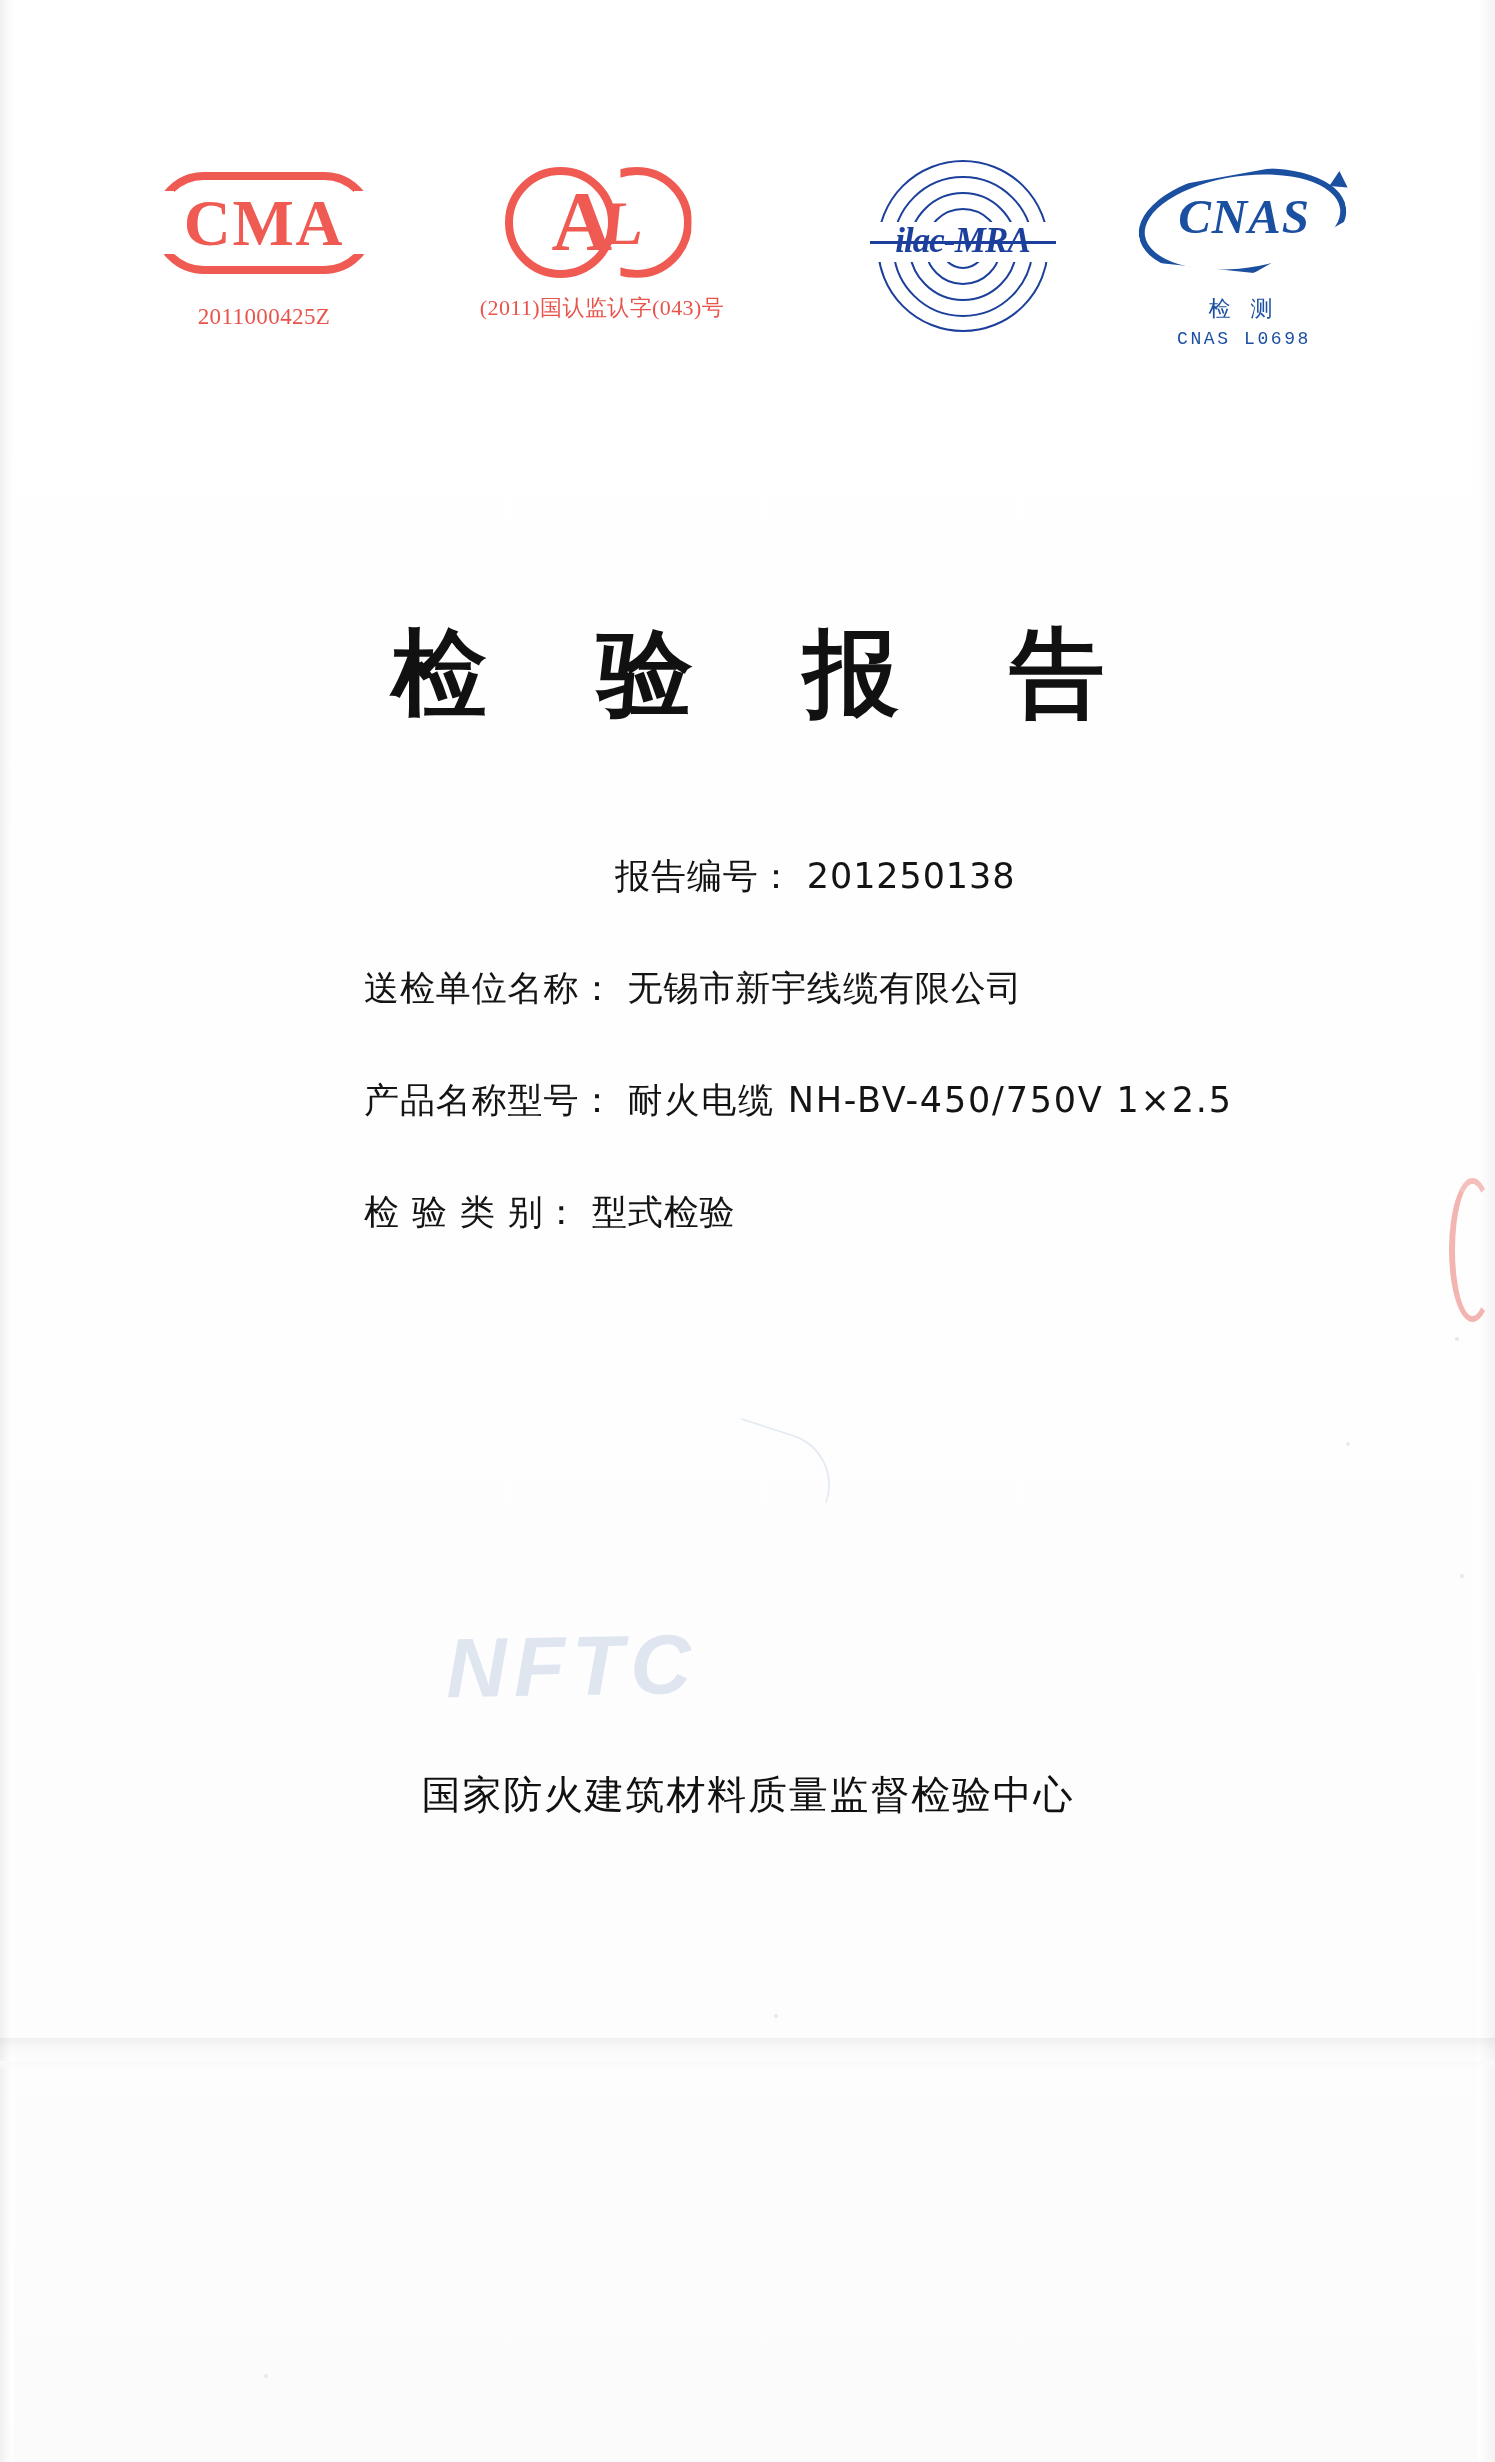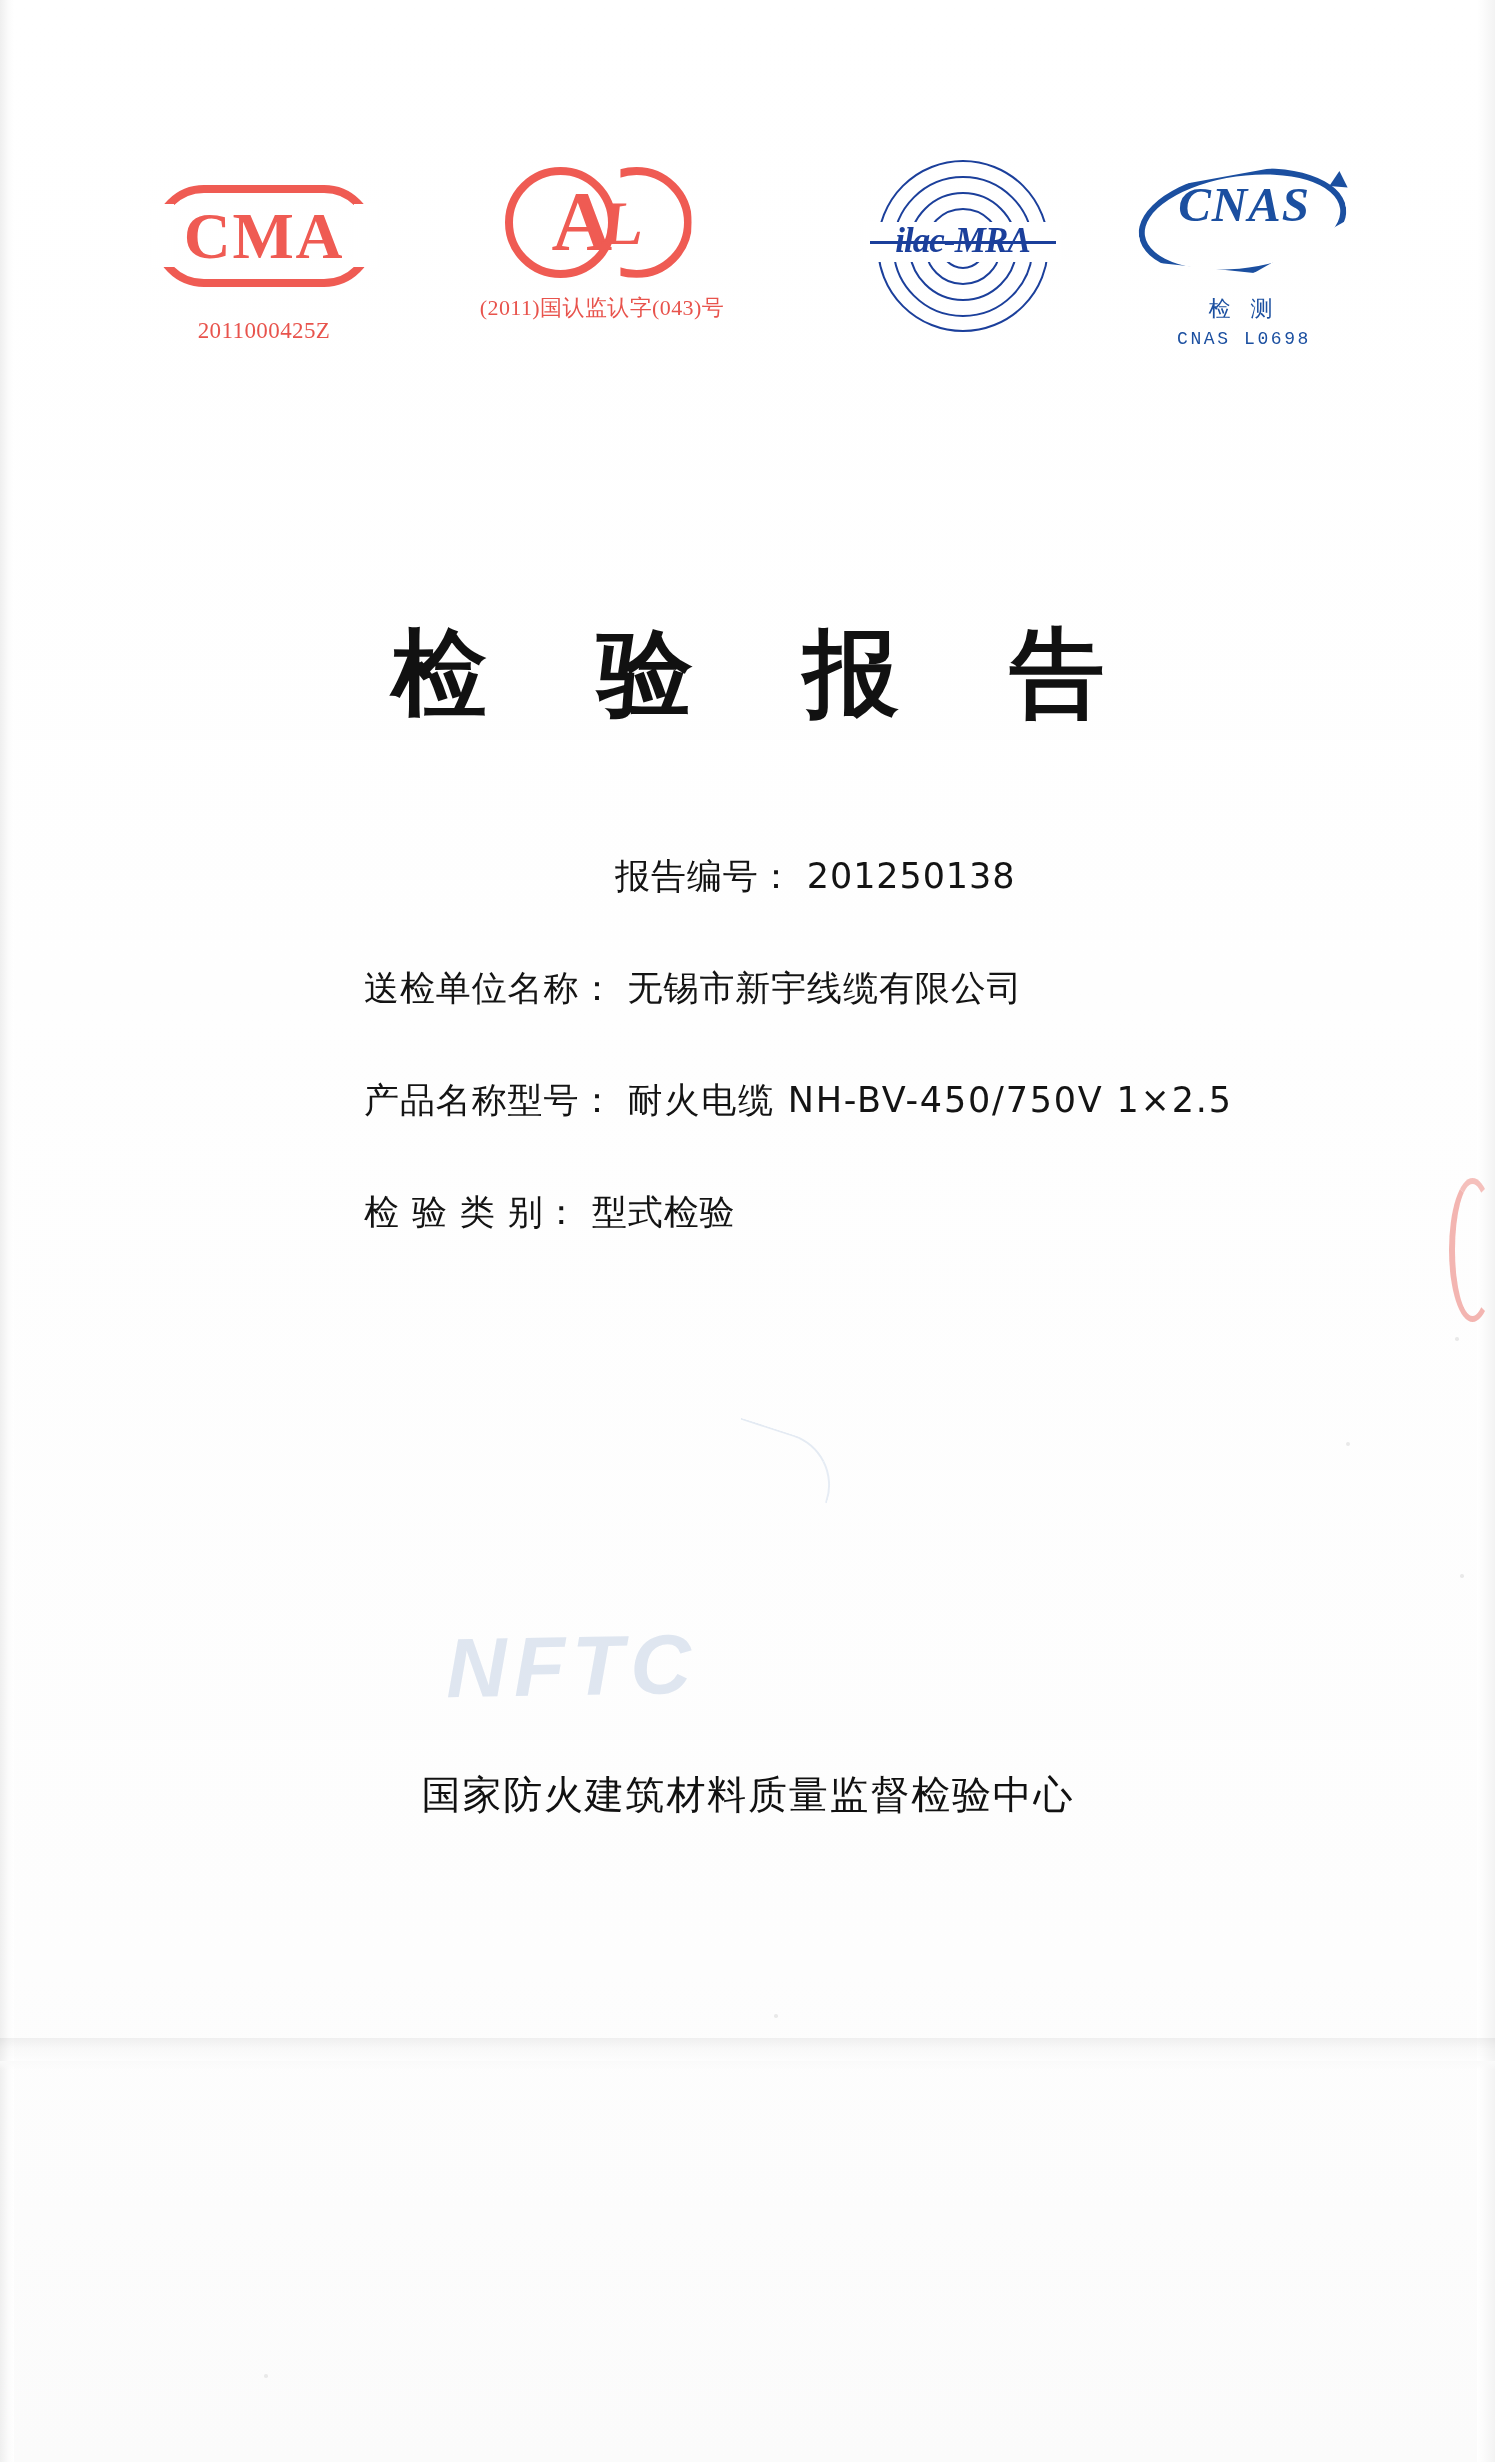--- a/index.html
+++ b/index.html
@@ -53,21 +53,21 @@
     height: 264px;
   }
 
   .logo-block { position: absolute; text-align: center; }
 
   
   #cma { left: 132px; top: 0px; width: 264px; }
   .cma-mark {
     position: relative;
     width: 222px; height: 120px;
-    margin: 13px auto;
+    margin: 0 auto;
   }
   .cma-mark .ring {
     position: absolute;
     left: 0; top: 0;
     width: 222px; height: 102px;
     border: 8px solid #ef5b53;
     border-radius: 51px / 51px;
     box-sizing: border-box;
   }
   .cma-mark .gapL {
@@ -204,21 +204,21 @@
     left: 3.5px; top: 5.3px;
     width: 209px; height: 104px;
     border: 6.2px solid #1b4fa0;
     border-radius: 50% 50% 50% 50%;
     box-sizing: border-box;
     transform: rotate(-8deg);
     clip-path: polygon(0% 8%, 100% 0%, 100% 62%, 52% 100%, 0% 74%);
   }
   .cnas-text {
     position: absolute;
-    left: 0; top: 11px;
+    left: 0; top: 23px;
     width: 220px;
     text-align: center;
     font-family: "Liberation Serif", serif;
     font-weight: bold;
     font-style: italic;
     font-size: 49px;
     line-height: 58px;
     color: #1b4fa0;
     letter-spacing: 0.9px;
   }

